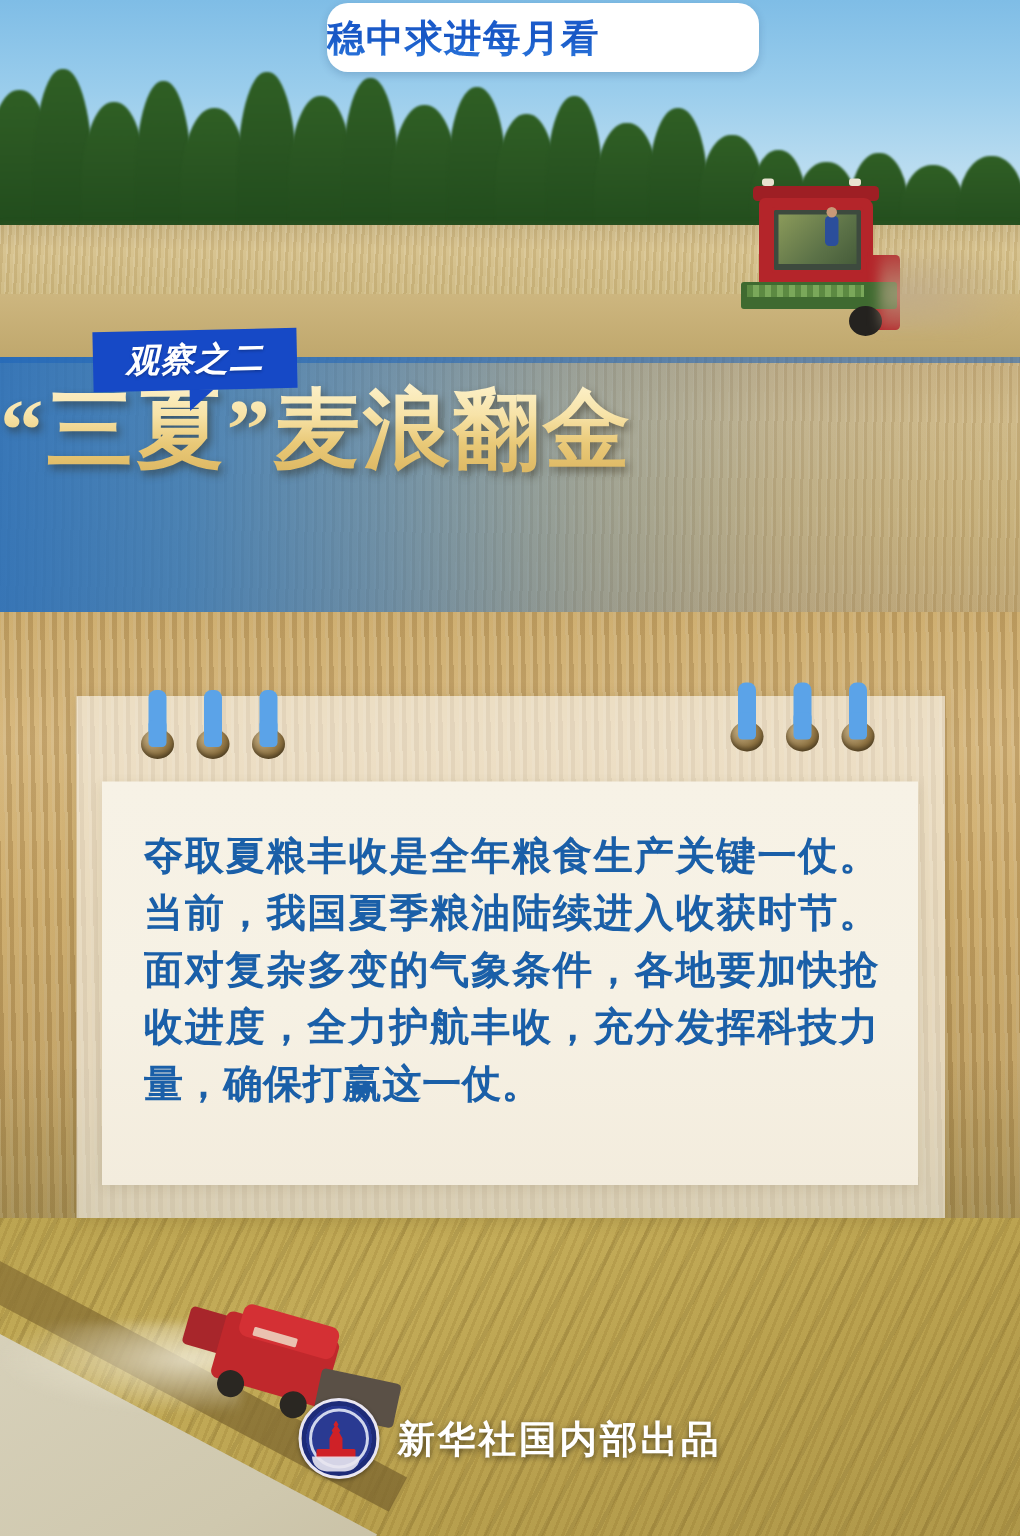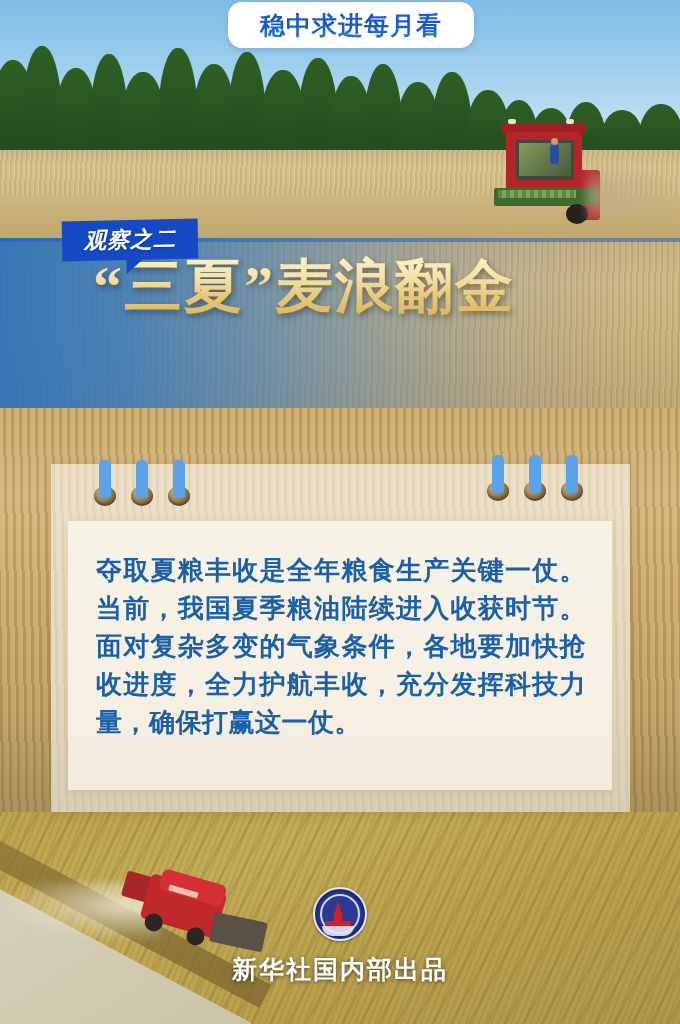--- a/index.html
+++ b/index.html
@@ -115,22 +115,22 @@
     display:flex;align-items:center;justify-content:center;
     color:#ffffff;
     font-family:"Liberation Serif","DejaVu Serif",serif;
     font-weight:bold;font-size:22px;letter-spacing:1px;
     font-style:italic;
     text-shadow:0 1px 2px rgba(0,0,0,.25);
   }
 
   
   .title-wrap{
-    position:absolute;left:0;top:252px;width:608px;
-    text-align:center;z-index:5;
+    position:absolute;left:0;top:252px;width:564px;
+    text-align:left;z-index:5;
   }
   .title-line{
     font-family:"Liberation Serif","DejaVu Serif",serif;
     font-weight:bold;
     font-size:58px;
     line-height:70px;
     letter-spacing:2px;
     background:linear-gradient(180deg,#fdf3cf 0%,#f7e3a8 35%,#e9c978 62%,#d9b25c 100%);
     -webkit-background-clip:text;background-clip:text;
     -webkit-text-fill-color:transparent;color:#eecb79;
@@ -222,41 +222,39 @@
   .pins.right{left:492px;top:455px;}
   .pin{position:relative;width:12px;height:46px;}
   .pin-bar{position:absolute;left:0;top:0;width:12px;height:38px;background:#5ba3e8;border-radius:5px;}
   .pin-head{position:absolute;left:-5px;top:26px;width:22px;height:20px;border-radius:50%;
     background:radial-gradient(circle at 35% 30%, #c9b389, #8a6f3f 60%, #5e4a25 100%);
     box-shadow:inset 0 -2px 3px rgba(0,0,0,.35);}
   .pin-bar2{position:absolute;left:0;top:20px;width:12px;height:18px;background:#5ba3e8;border-radius:3px;}
 
   
   .pill{
-    position:absolute;left:218px;top:2px;width:246px;height:46px;
+    position:absolute;left:218px;top:2px;width:288px;height:46px;
     background:#ffffff;border-radius:14px;
     box-shadow:0 2px 6px rgba(0,40,90,.18);
-    display:flex;align-items:center;justify-content:center;
+    display:flex;align-items:center;justify-content:flex-start;
     z-index:10;
-    margin-left:10px;
   }
   .pill-text{
     font-family:"Liberation Sans","DejaVu Sans",sans-serif;
     font-weight:bold;font-size:25px;letter-spacing:1px;
     background:linear-gradient(180deg,#1e5fd0 0%,#1756c4 45%,#2d7ae0 100%);
     -webkit-background-clip:text;background-clip:text;
     -webkit-text-fill-color:transparent;color:#1756c4;
   }
 
   
   .credit{
     position:absolute;left:0;bottom:38px;width:680px;
     display:flex;align-items:center;justify-content:center;gap:12px;
     z-index:9;
-    flex-direction:column;
   }
   .logo{
     position:relative;width:50px;height:50px;border-radius:50%;
     background:radial-gradient(circle at 50% 50%, #26368f 0 62%, #1d2b78 62% 78%, #2c3c99 78% 100%);
     border:2px solid #e9e6f2;
     box-shadow:0 1px 3px rgba(0,0,0,.4);
     overflow:hidden;
   }
   .logo-ring{
     position:absolute;left:5px;top:5px;width:36px;height:36px;border-radius:50%;

